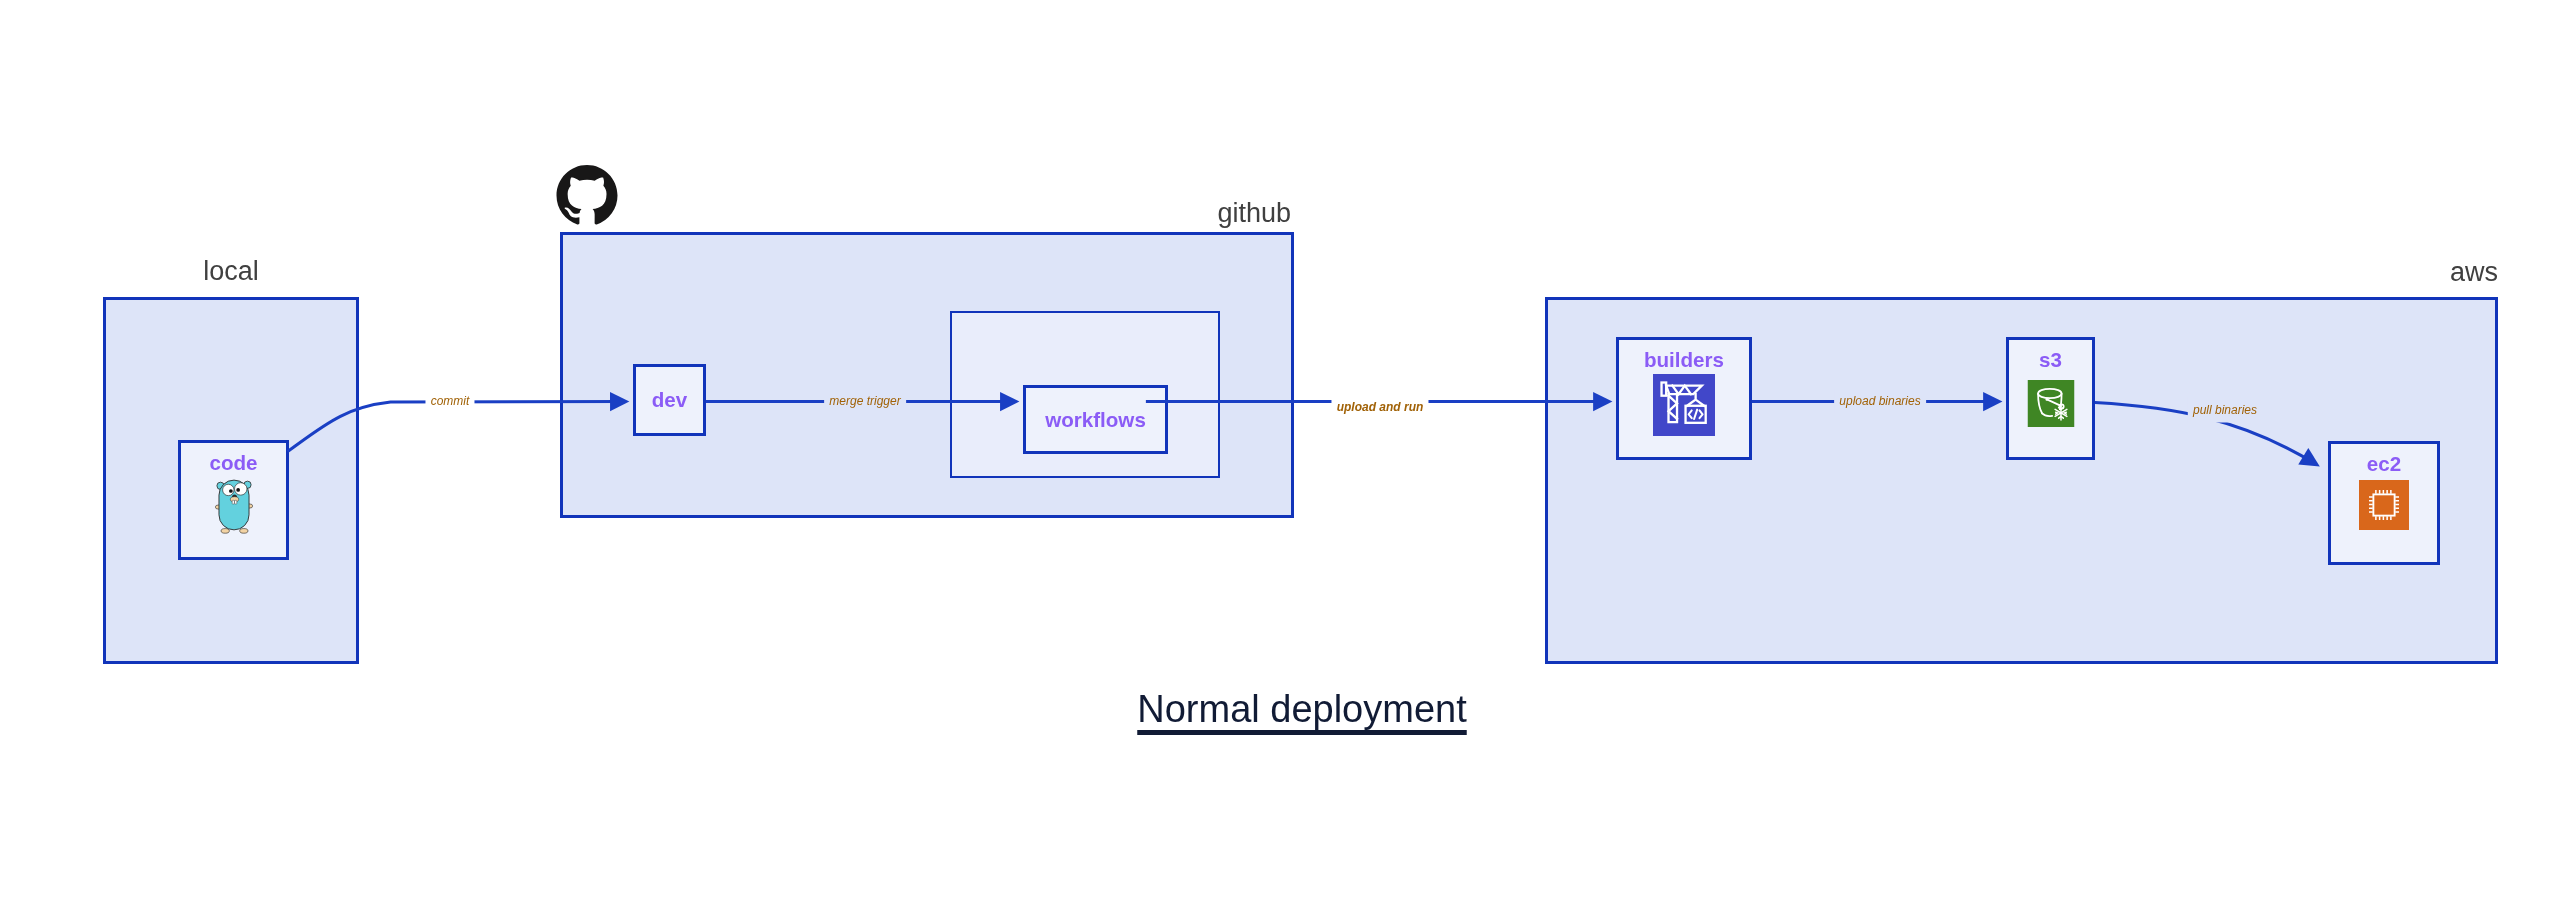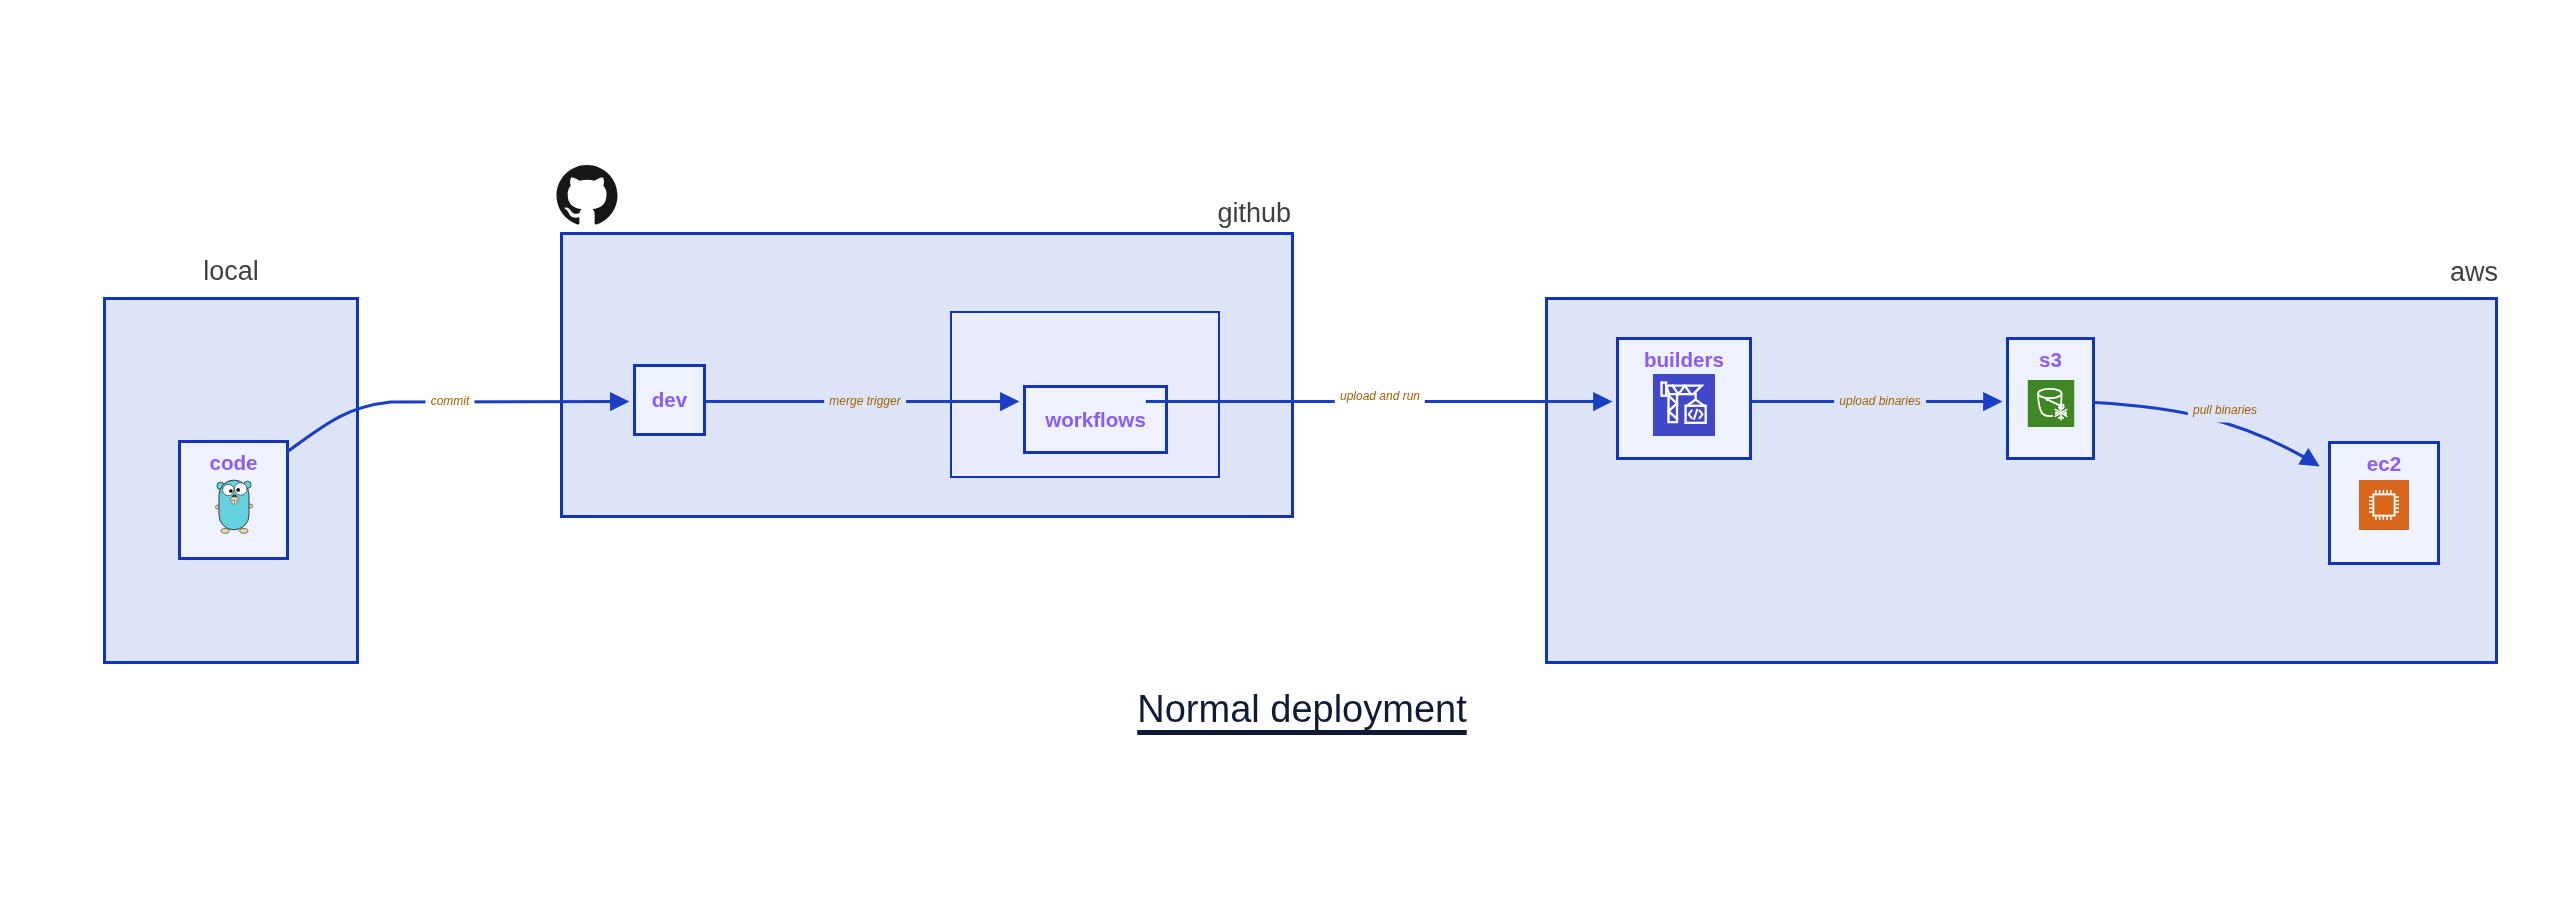--- a/index.html
+++ b/index.html
@@ -192,20 +192,20 @@
       <path d="M 558 876 C 628 826, 668 790, 758 780 L 1214 779" marker-end="url(#arrow)"></path>
       <path d="M 1370 779 L 1971 779" marker-end="url(#arrow)"></path>
       <path d="M 2224 779 L 3122 779" marker-end="url(#arrow)"></path>
       <path d="M 3400 779 L 3879 779" marker-end="url(#arrow)"></path>
       <path d="M 4066 781 C 4220 790, 4350 812, 4496 901" marker-end="url(#arrow)"></path>
     </g>
   </svg>
 
   <div class="edge-label bg-white" style="left:450px;top:401px;">commit</div>
   <div class="edge-label bg-lav" style="left:865px;top:401px;">merge trigger</div>
-  <div class="edge-label bg-white" style="left:1380px;top:396px;">upload and run</div>
+  <div class="edge-label bg-white" style="left:1380px;top:407px;font-weight:bold;">upload and run</div>
   <div class="edge-label bg-lav" style="left:1880px;top:401px;">upload binaries</div>
   <div class="edge-label bg-lav" style="left:2225px;top:410px;">pull binaries</div>
 
   <div class="diagram-title">Normal deployment</div>
 
 </div>
 
 
 </body></html>

